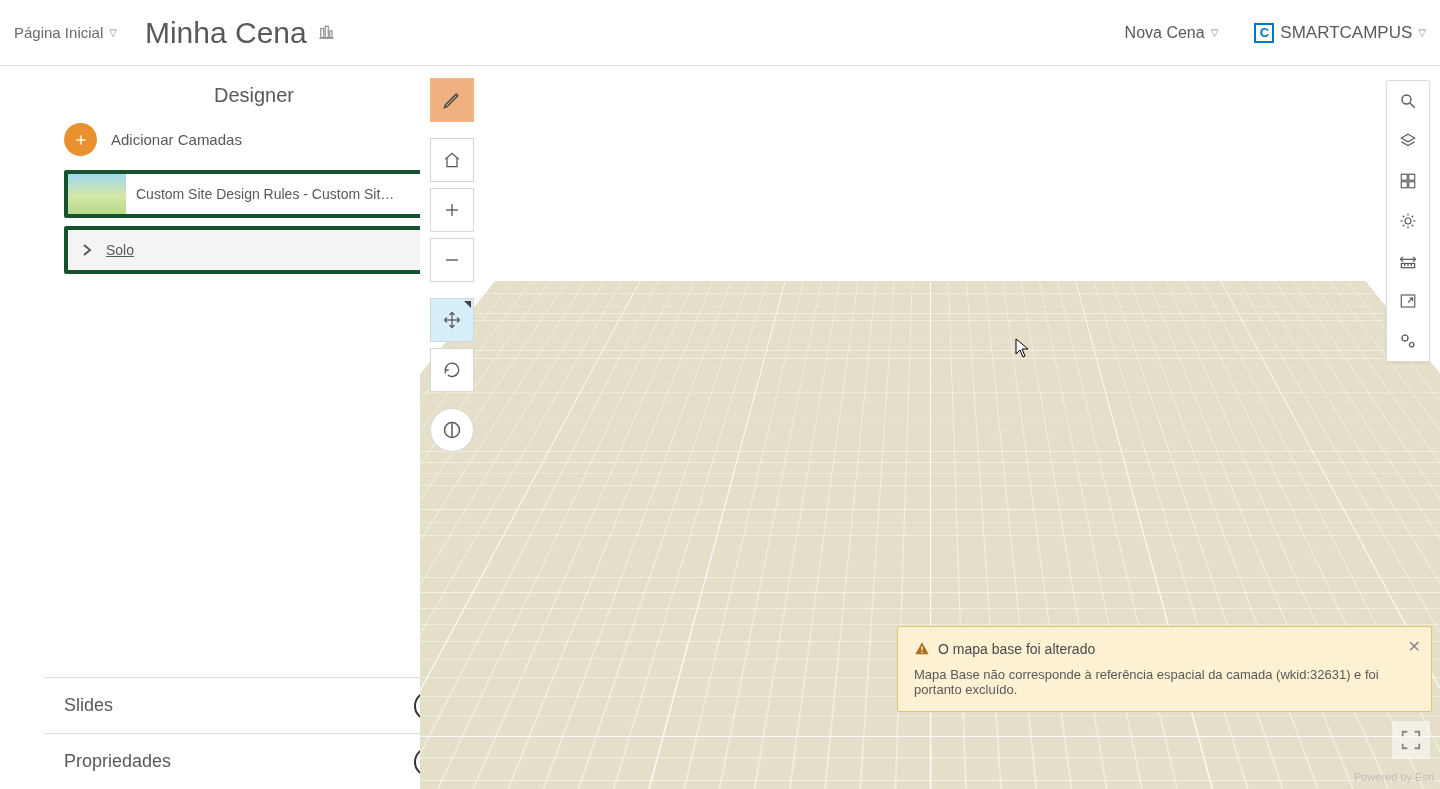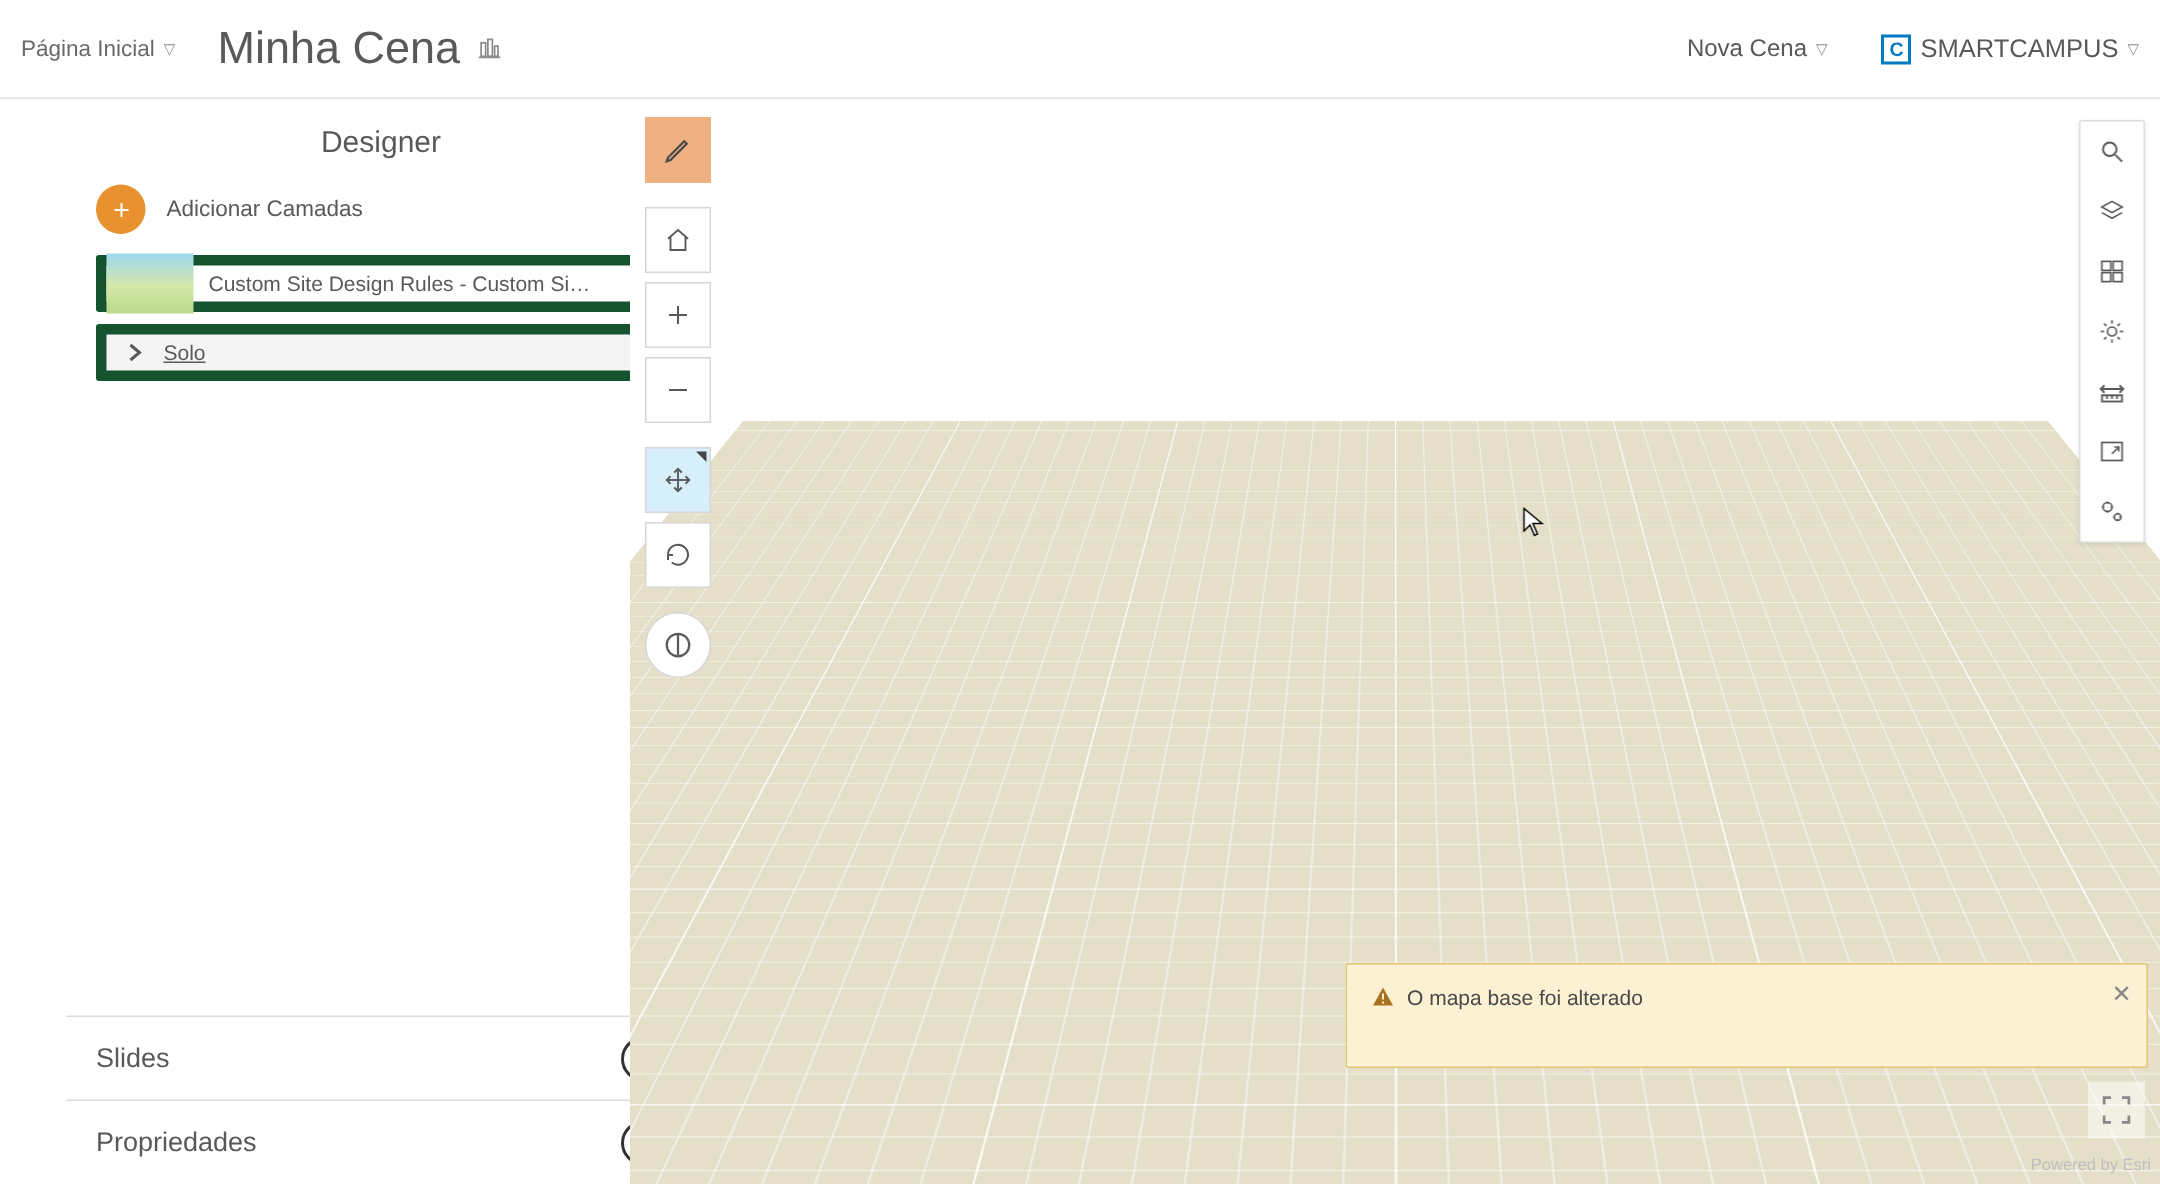--- a/index.html
+++ b/index.html
@@ -34,25 +34,25 @@
     margin-left: 44px;
   }
   .designer-title { text-align: center; font-size: 20px; font-weight: 300; color: #595959; padding: 18px 0 14px; }
   .add-layers { display: flex; align-items: center; gap: 14px; padding: 2px 20px 14px; cursor: pointer; }
   .add-circle { width: 33px; height: 33px; border-radius: 50%; background: #e8912e; display: flex; align-items: center; justify-content: center; }
   .add-circle svg { width: 16px; height: 16px; }
   .add-label { font-size: 15px; color: #595959; }
   
   .layer-item, .ground-item {
     margin: 0 20px 8px;
-    border: 7px solid #14532d;
+    border: 4px solid #14532d;
     border-radius: 2px;
     display: flex;
     align-items: center;
-    height: 38px;
+    height: 48px;
     cursor: pointer;
     background: #fff;
   }
   .layer-thumb {
     width: 58px; height: 40px;
     background: linear-gradient(180deg, #a0d8ef 0%, #d4e8a8 55%, #b8d98a 100%);
     flex-shrink: 0;
   }
   .layer-label { flex: 1; padding: 0 10px; font-size: 14px; color: #595959; white-space: nowrap; overflow: hidden; text-overflow: ellipsis; }
   .layer-menu { width: 30px; text-align: center; color: #b0b0b0; font-size: 16px; cursor: pointer; }
@@ -170,21 +170,21 @@
     position: absolute;
     right: 8px; bottom: 77px;
     width: 535px;
     background: #fcf1d2;
     border: 1px solid #e4c36a;
     border-radius: 2px;
     padding: 14px 36px 14px 16px;
     font-size: 13px;
     color: #595959;
   }
-  .toast-title { display: flex; align-items: center; gap: 8px; font-size: 14px; font-weight: 500; color: #4a4a4a; margin-bottom: 24px; }
+  .toast-title { display: flex; align-items: center; gap: 8px; font-size: 14px; font-weight: 500; color: #4a4a4a; margin-bottom: 10px; }
   .toast-close { position: absolute; top: 10px; right: 10px; cursor: pointer; color: #8a8a8a; font-size: 16px; }
   .warn-icon { color: #a87220; }
   
   
   .fullscreen-btn {
     position: absolute;
     right: 10px; bottom: 30px;
     width: 38px; height: 38px;
     background: rgba(255,255,255,0.5);
     display: flex; align-items: center; justify-content: center;
@@ -303,20 +303,21 @@
     <div class="toast-title">
       <span class="warn-icon">
         <svg width="16" height="16" viewBox="0 0 24 24" fill="#a87220">
             <path d="M12 2 L22 20 L2 20 Z"></path>
             <rect x="11" y="8" width="2" height="6" fill="#fcf1d2"></rect>
             <rect x="11" y="16" width="2" height="2" fill="#fcf1d2"></rect>
           </svg>
       </span>
       <span>O mapa base foi alterado</span>
     </div>
+    <div>Mapa Base não corresponde à referência espacial da camada (wkid:32631) e foi portanto excluído.</div>
   </div>
 
   <div class="fullscreen-btn">
     <svg width="22" height="22" viewBox="0 0 24 24" fill="none" stroke="#888" stroke-width="2">
       <polyline points="3,8 3,3 8,3"></polyline>
         <polyline points="16,3 21,3 21,8"></polyline>
       <polyline points="21,16 21,21 16,21"></polyline>
         <polyline points="8,21 3,21 3,16"></polyline>
     </svg>
   </div>

